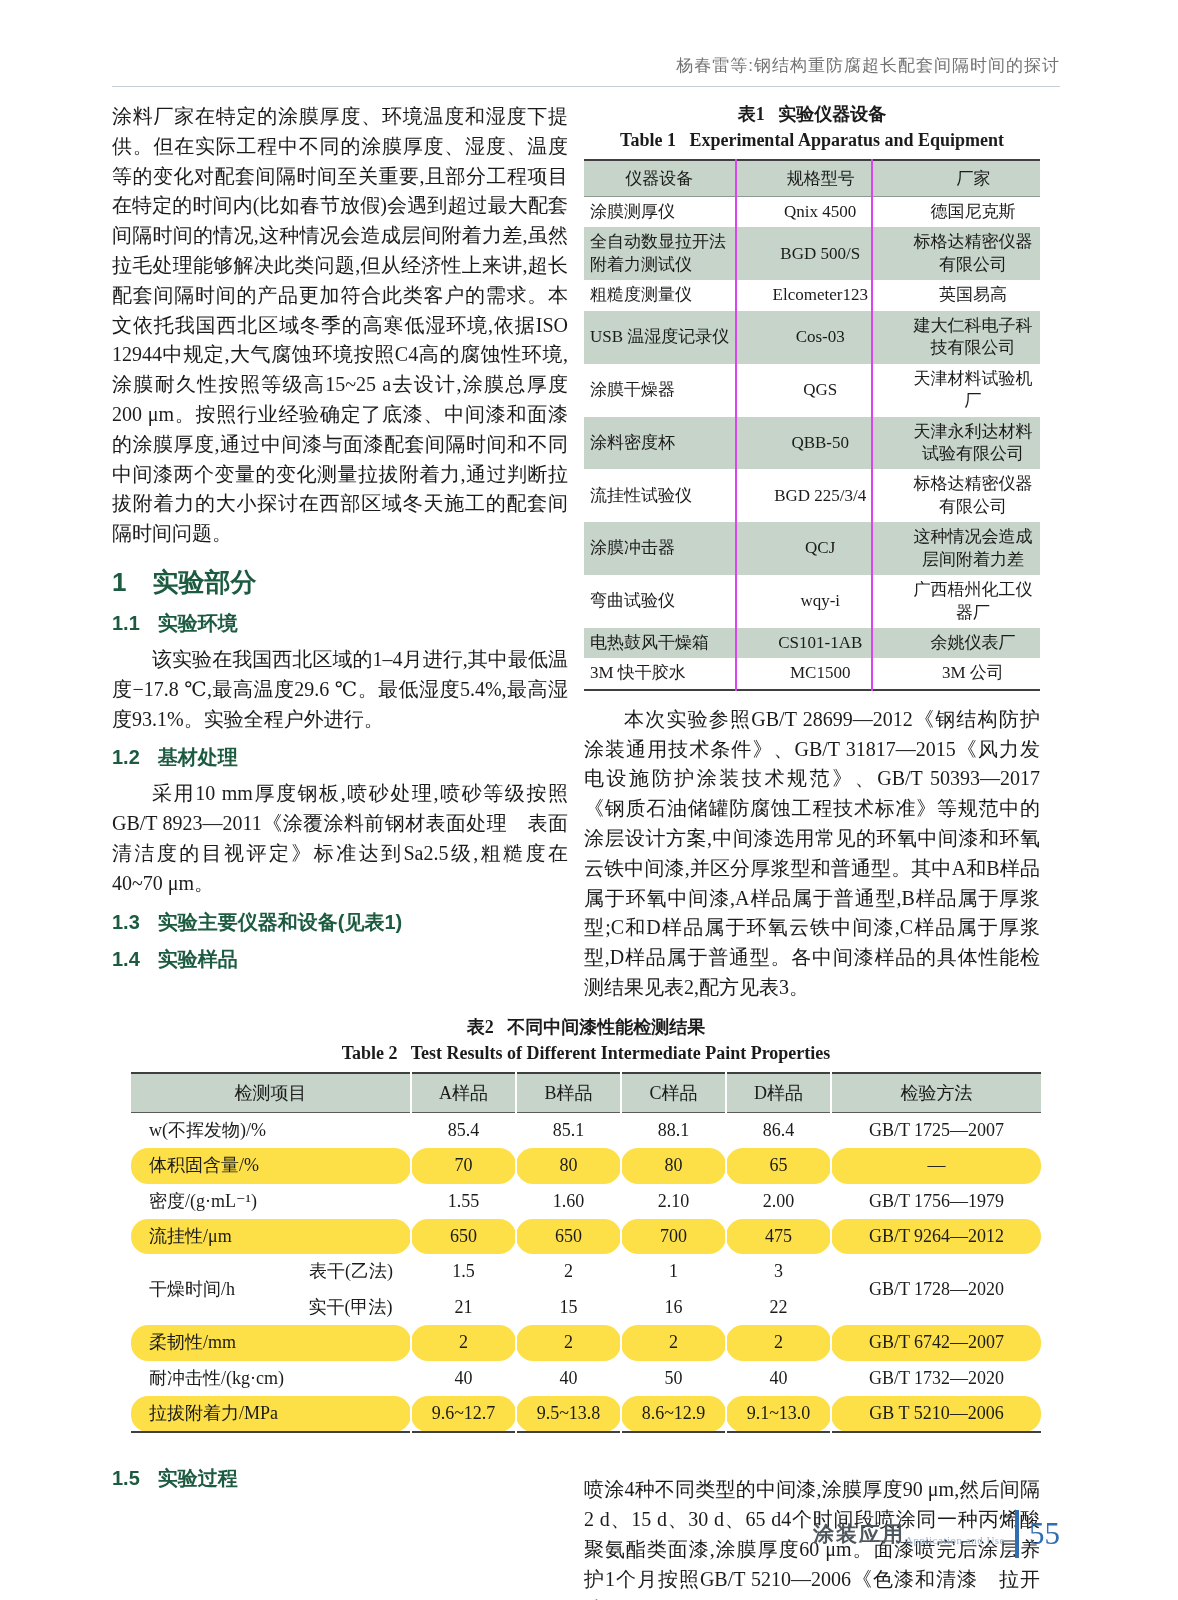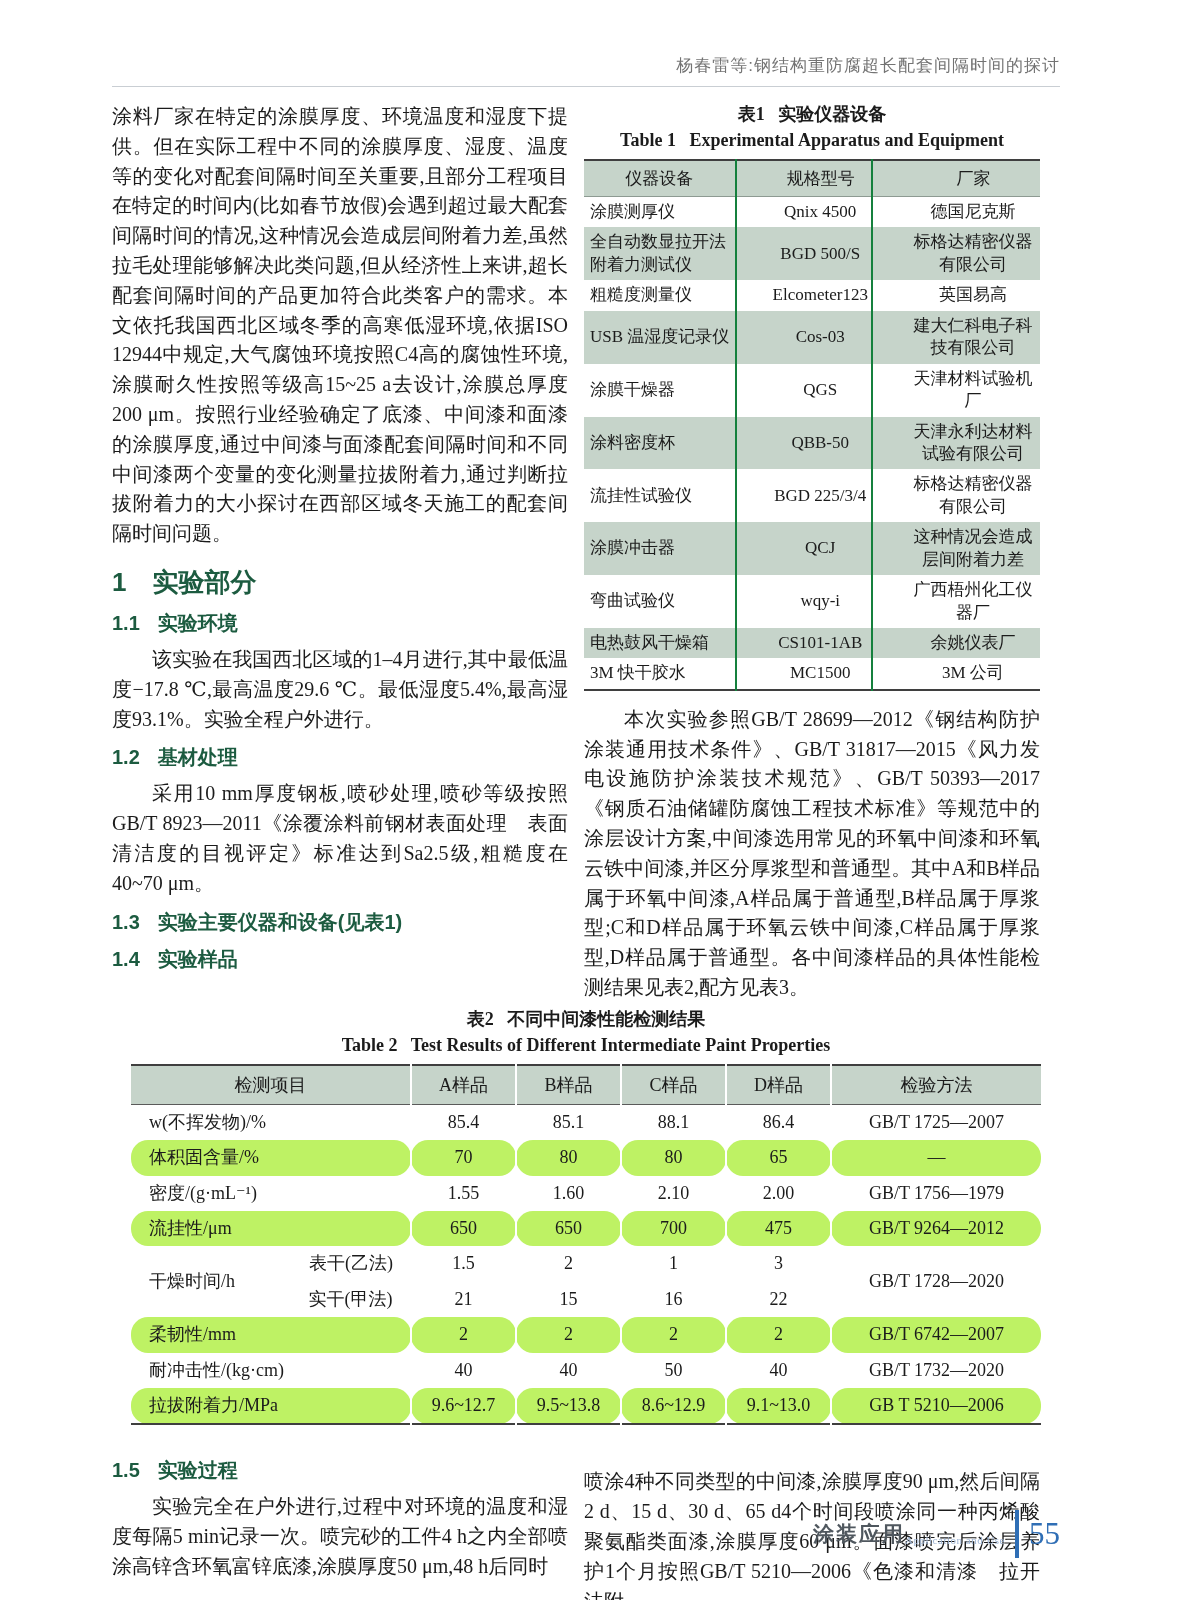--- a/index.html
+++ b/index.html
@@ -32,30 +32,30 @@
   .tbl-title-en{text-align:center;font-size:18px;font-weight:bold;margin:0 0 8px;white-space:pre-wrap;
     font-family:"Liberation Serif","DejaVu Serif",serif;}
 
   
   table.t1{width:100%;border-collapse:collapse;font-size:17px;
     border-top:2px solid #3f3f3f;border-bottom:2px solid #3f3f3f;}
   .t1 th{background:#c6d4ca;font-weight:normal;padding:6px 2px;border-bottom:1px solid #8d9a92;}
   .t1 td{padding:4px 3px;line-height:1.32;vertical-align:middle;text-align:center;}
   .t1 td:first-child{text-align:left;padding-left:6px;}
   .t1 tr.shade td{background:#c6d4ca;}
-  .t1 td + td,.t1 th + th{border-left:2px solid #15803d;padding-left:36px;}
-
-  
-  .table2-block{margin-top:4px;}
+  .t1 td + td,.t1 th + th{border-left:2px solid #d946ef;padding-left:36px;}
+
+  
+  .table2-block{margin-top:12px;}
   table.t2{width:910px;margin:0 auto;border-collapse:collapse;font-size:18px;
     border-top:2px solid #3f3f3f;border-bottom:2px solid #3f3f3f;}
   .t2 th{background:#c6d4ca;font-weight:normal;padding:7px 2px;border-bottom:1px solid #5a5a5a;}
   .t2 td{padding:6px 3px;line-height:1.3;vertical-align:middle;text-align:center;}
   .t2 td.item{text-align:left;padding-left:18px;}
-  .t2 tr.shade td{background:#bef264;border-radius:17px;}
+  .t2 tr.shade td{background:#fde047;border-radius:17px;}
   .t2 td + td,.t2 th + th{border-left:2px solid #ffffff;}
   .t2 col.c-item{width:160px;} .t2 col.c-sub{width:120px;}
   .t2 col.c-val{width:105px;} .t2 col.c-method{width:210px;}
 
   .bottom-cols{margin-top:22px;}
 
   
   .footer{position:absolute;right:118px;bottom:42px;display:flex;align-items:center;}
   .footer .names{display:flex;flex-direction:row;align-items:flex-end;margin-right:10px;}
   .footer .zh{font-size:21px;font-weight:bold;color:#4f575e;letter-spacing:2px;line-height:1.15;}
@@ -262,21 +262,20 @@
           <td>9.1~13.0</td>
           <td>GB T 5210—2006</td>
         </tr>
       </tbody>
     </table>
   </div>
 
   <div class="two-col bottom-cols">
     <div>
       <h2 class="sec"><span class="num">1.5</span><span>实验过程</span></h2>
-      <p class="body indent">实验完全在户外进行,过程中对环境的温度和湿度每隔5 min记录一次。喷完砂的工件4 h之内全部喷涂高锌含环氧富锌底漆,涂膜厚度50 μm,48 h后同时</p>
     </div>
     <div>
       <p class="body" style="margin-top:20px;">喷涂4种不同类型的中间漆,涂膜厚度90 μm,然后间隔2 d、15 d、30 d、65 d4个时间段喷涂同一种丙烯酸聚氨酯类面漆,涂膜厚度60 μm。面漆喷完后涂层养护1个月按照GB/T 5210—2006《色漆和清漆　拉开法附</p>
     </div>
   </div>
 
   <div class="footer">
     <div class="names">
       <span class="zh">涂装应用</span>
       <span class="en">Application and Use</span>

